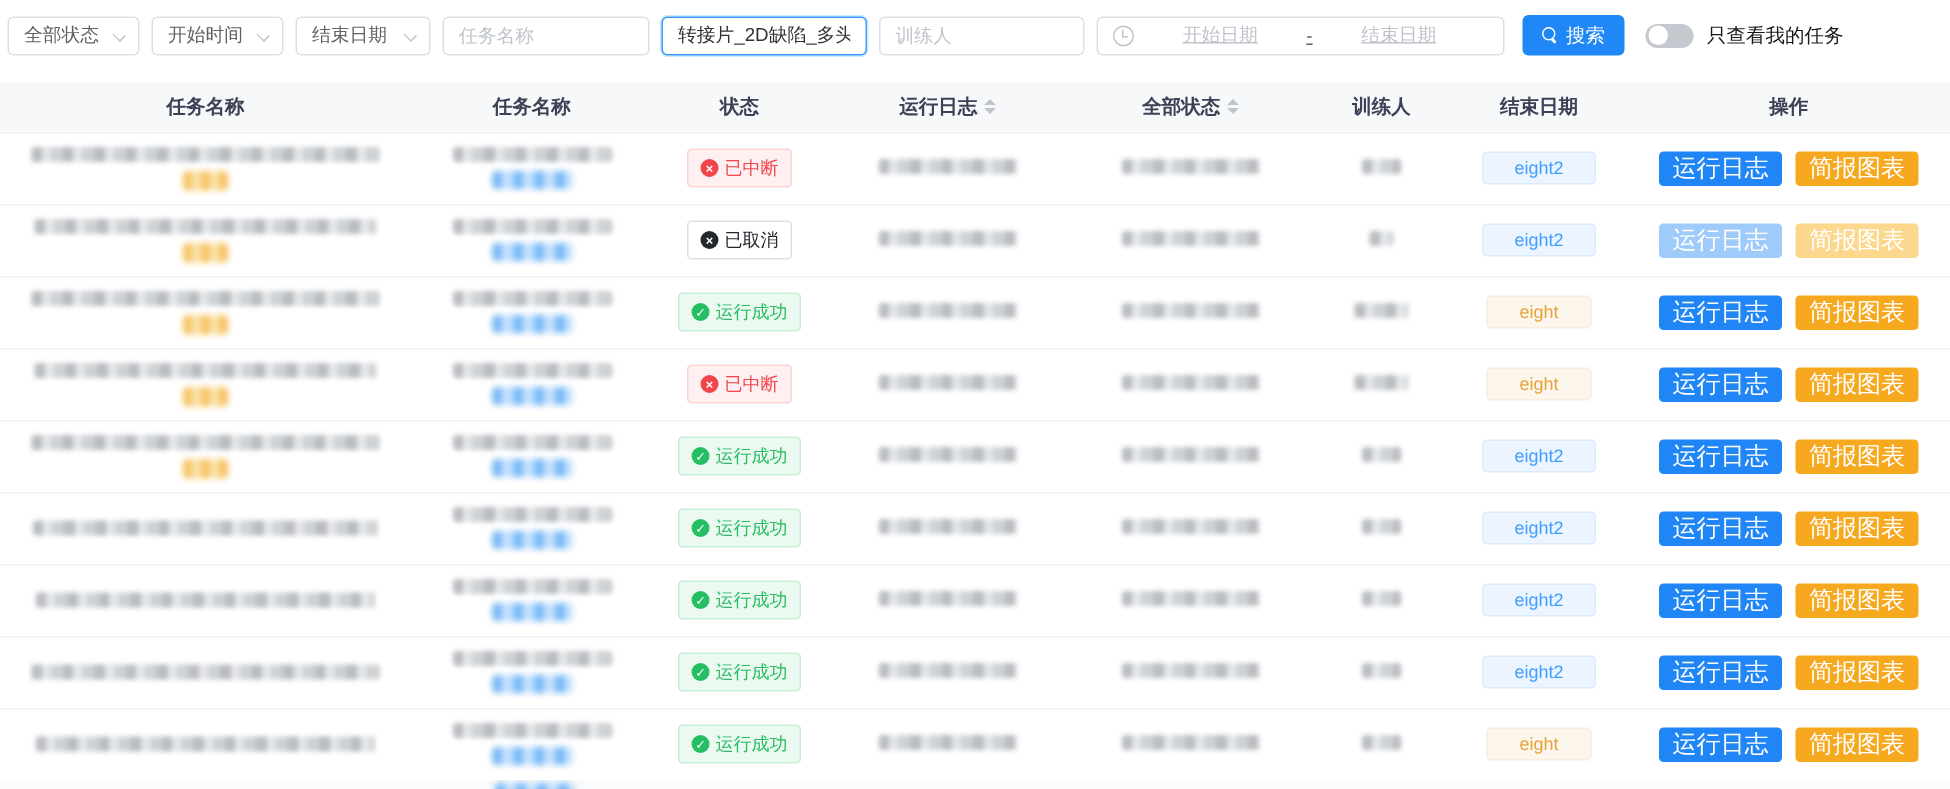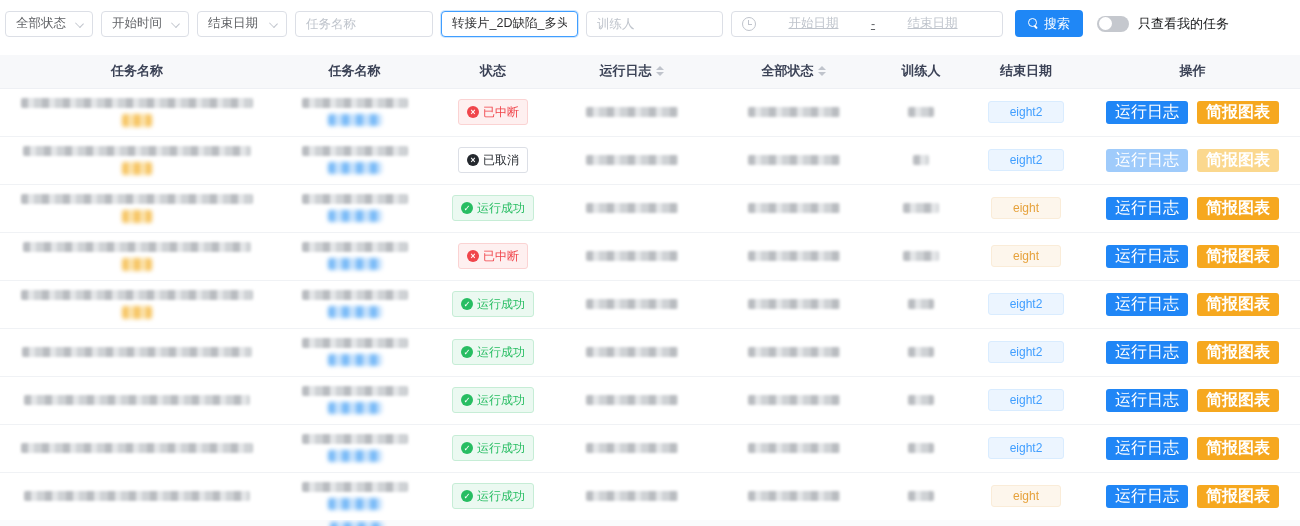--- a/index.html
+++ b/index.html
@@ -71,21 +71,21 @@
   
   .host-tag { display:inline-block; font-size:12px; padding:3px 21px; border-radius:3px; border:1px solid transparent; }
   .host-tag.blue   { color:#409eff; background:#ecf5ff; border-color:#d9ecff; }
   .host-tag.yellow { color:#e6a23c; background:#fdf6ec; border-color:#faecd8; }
 
   
   .actions { display:inline-flex; gap:9px; }
   .act-btn { height:23px; padding:0 9px; border:none; border-radius:3px; color:#fff; font-size:16px;
       cursor:pointer; font-family:inherit; }
   .act-btn.log { background:#2086f6; }
-  .act-btn.report { background:#f6a81f;font-weight:bold; }
+  .act-btn.report { background:#f6a81f; }
   .row-disabled .act-btn.log { background:#9fcbfb; cursor:not-allowed; }
   .row-disabled .act-btn.report { background:#fbd88e; cursor:not-allowed; }
 
   
   .partial-row { position:absolute; left:0; top:520px; width:1300px; height:6px; background:#fafbfc; overflow:hidden; }
   .partial-row .redact.tag-blue { position:absolute; left:330px; top:2px; }
 </style>
 </head>
 <body>
 

